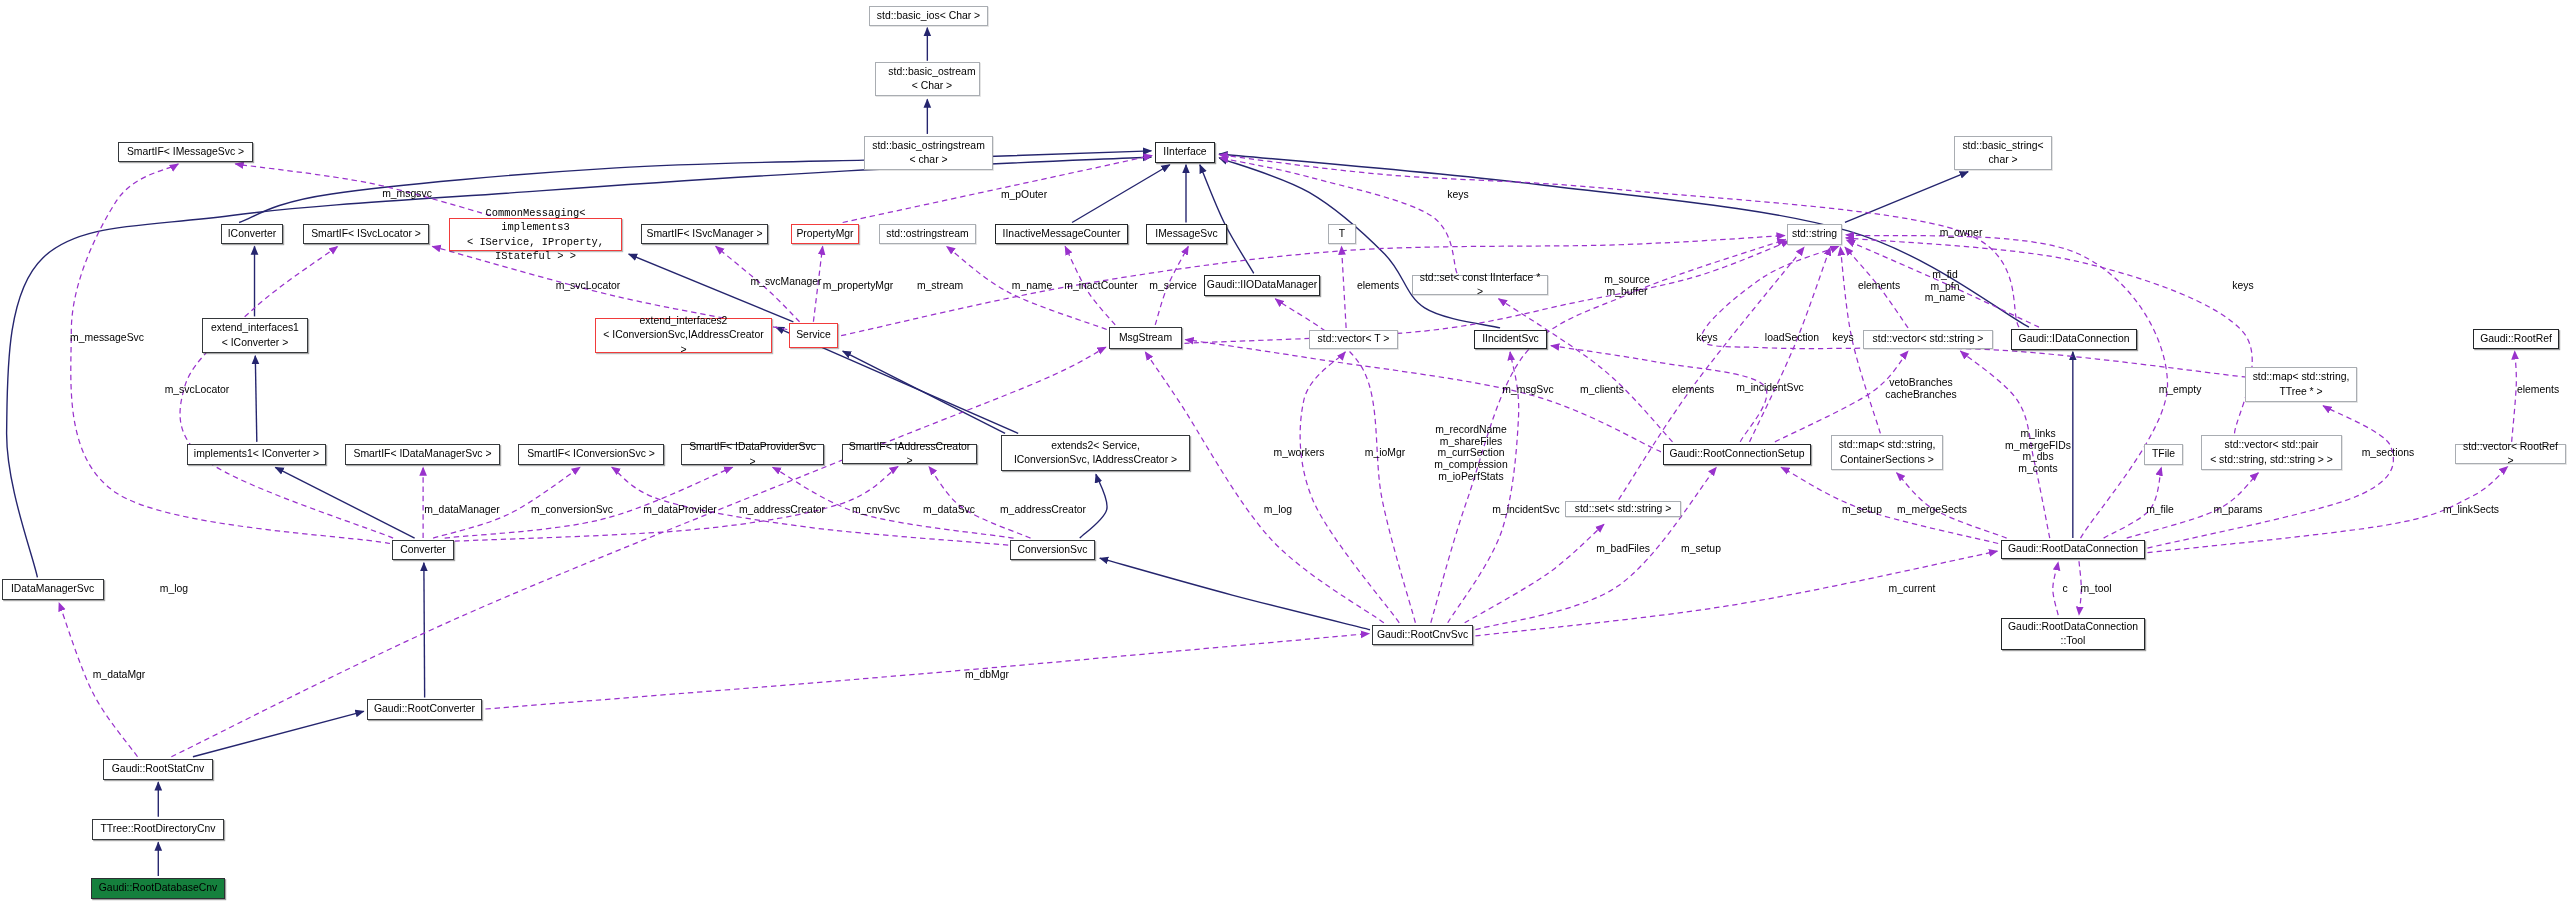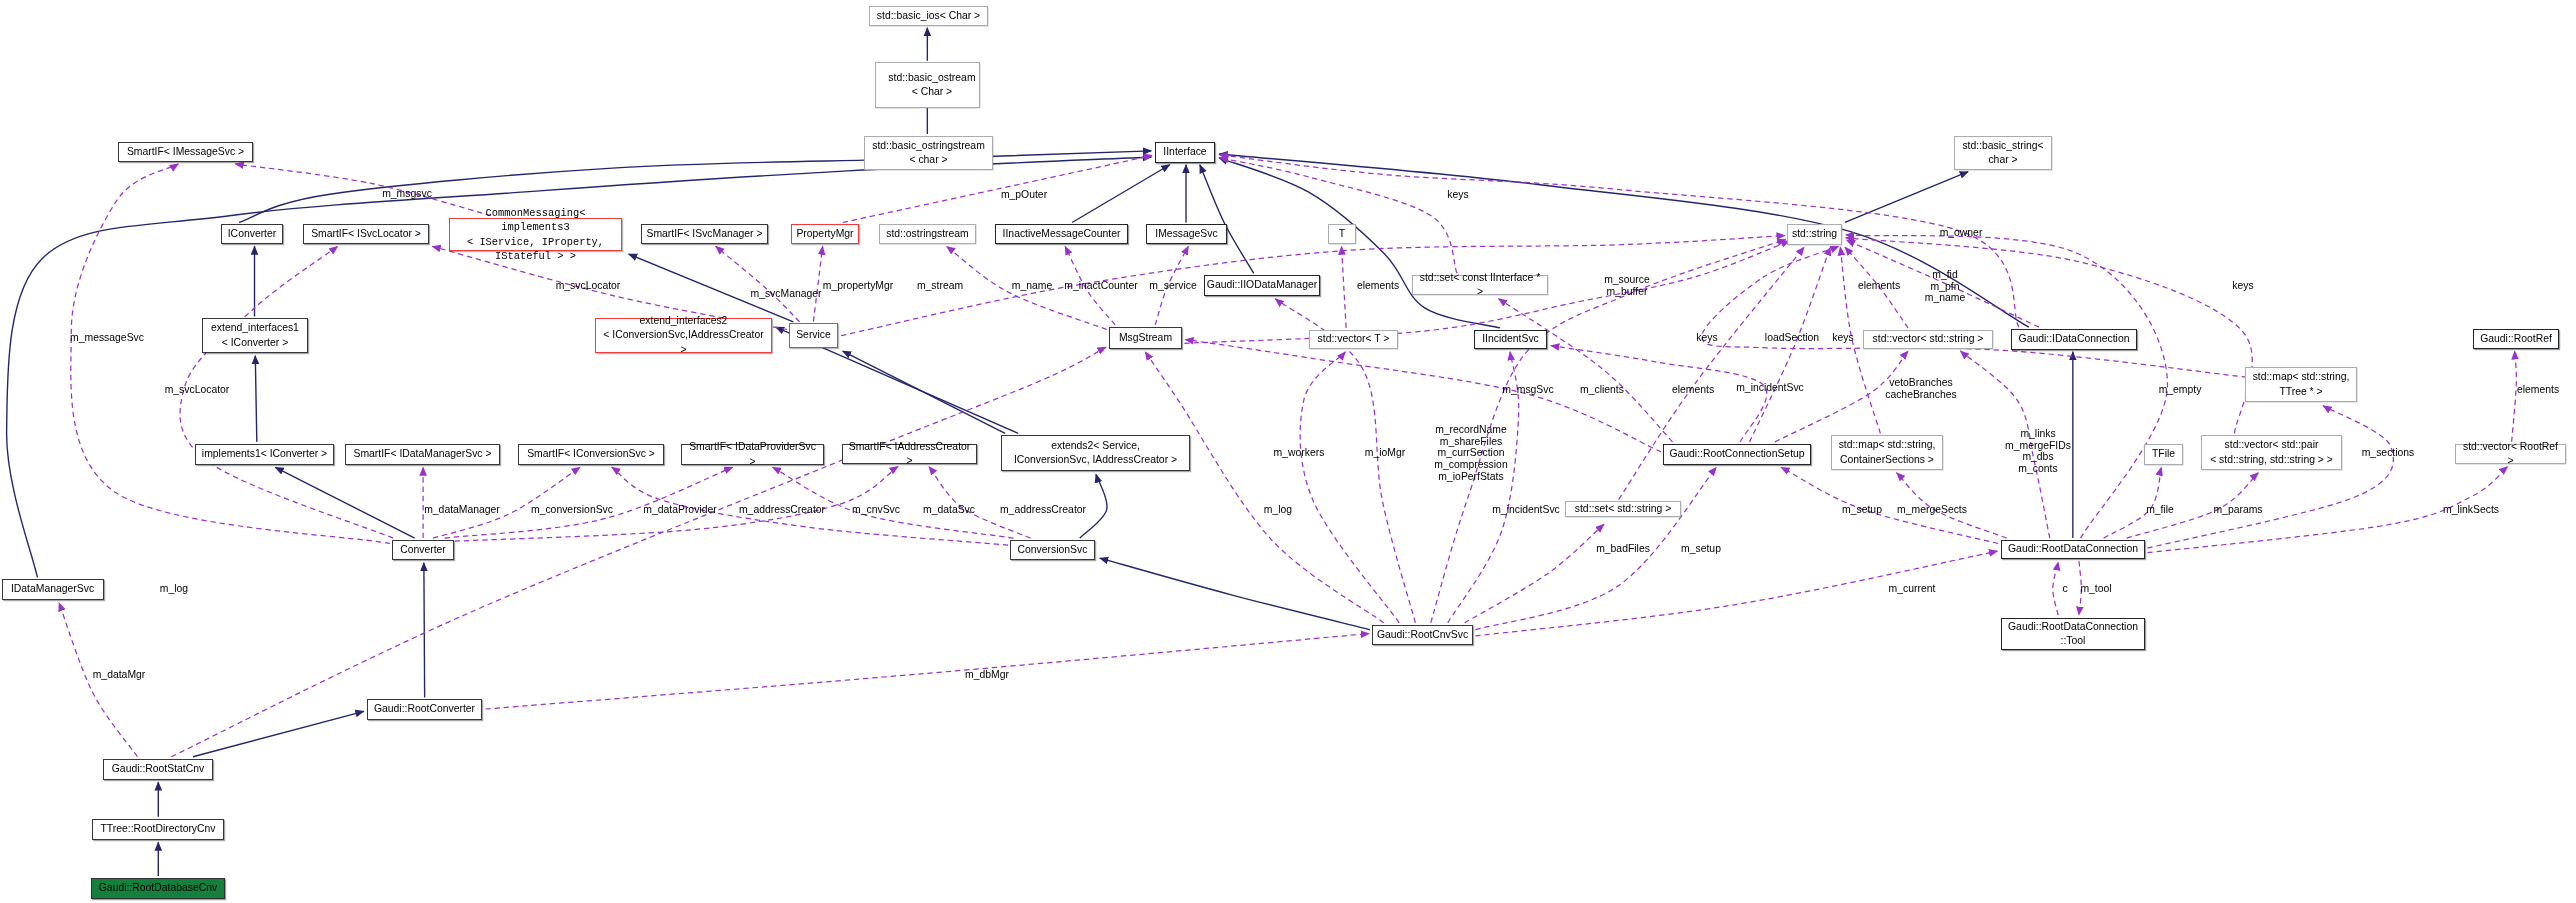--- a/index.html
+++ b/index.html
@@ -107,21 +107,21 @@
       <path d="M2702,699 C2720.8333333333335,665.8333333333334 2815.3333333333335,561.5 2815,500 C2814.6666666666665,438.5 2769.6666666666665,362.5 2700,330 C2630.3333333333335,297.5 2447.5,309.1666666666667 2397,305" fill="none" stroke="#9932cc" stroke-width="1.6" stroke-dasharray="7,5" marker-end="url(#arrow-dashed)"></path>
       <path d="M2732,699 C2742,692.8333333333334 2779.5,677.3333333333334 2792,662 C2804.5,646.6666666666666 2804.5,616.1666666666666 2807,607" fill="none" stroke="#9932cc" stroke-width="1.6" stroke-dasharray="7,5" marker-end="url(#arrow-dashed)"></path>
       <path d="M2762,699 C2781.6666666666665,692.8333333333334 2851.5,676.1666666666666 2880,662 C2908.5,647.8333333333334 2924.1666666666665,622 2933,614" fill="none" stroke="#9932cc" stroke-width="1.6" stroke-dasharray="7,5" marker-end="url(#arrow-dashed)"></path>
       <path d="M2789,712 C2834.1666666666665,700.8333333333334 3007.3333333333335,667 3060,645 C3112.6666666666665,623 3112.1666666666665,599.6666666666666 3105,580 C3097.8333333333335,560.3333333333334 3031.6666666666665,535.8333333333334 3017,527" fill="none" stroke="#9932cc" stroke-width="1.6" stroke-dasharray="7,5" marker-end="url(#arrow-dashed)"></path>
       <path d="M2789,718 C2840.8333333333335,712 3029.8333333333335,694.1666666666666 3100,682 C3170.1666666666665,669.8333333333334 3183.8333333333335,657.6666666666666 3210,645 C3236.1666666666665,632.3333333333334 3249.1666666666665,612.5 3257,606" fill="none" stroke="#9932cc" stroke-width="1.6" stroke-dasharray="7,5" marker-end="url(#arrow-dashed)"></path>
       <path d="M3262,574 C3263,561.6666666666666 3267.3333333333335,519.6666666666666 3268,500 C3268.6666666666665,480.3333333333333 3266.3333333333335,463.3333333333333 3266,456" fill="none" stroke="#9932cc" stroke-width="1.6" stroke-dasharray="7,5" marker-end="url(#arrow-dashed)"></path>
       <path d="M2700,729 C2700.5,735 2703,753.3333333333334 2703,765 C2703,776.6666666666666 2700.5,793.3333333333334 2700,799" fill="none" stroke="#9932cc" stroke-width="1.6" stroke-dasharray="7,5" marker-end="url(#arrow-dashed)"></path>
       <path d="M2673,799 C2671.8333333333335,793.3333333333334 2666,776.5 2666,765 C2666,753.5 2671.8333333333335,735.8333333333334 2673,730" fill="none" stroke="#9932cc" stroke-width="1.6" stroke-dasharray="7,5" marker-end="url(#arrow-dashed)"></path>
     </svg>
     <div class="node light" style="left: 869px; top: 6.2px; width: 119px; height: 20px;"><span>std::basic_ios&lt; Char &gt;</span></div>
-    <div class="node light" style="left: 875px; top: 62px; width: 105px; height: 46px; padding-left: 12px;"><span>std::basic_ostream
+    <div class="node light" style="left: 875px; top: 62px; width: 105px; height: 34px; padding-left: 12px;"><span>std::basic_ostream
 &lt; Char &gt;</span></div>
     <div class="node light" style="left: 864px; top: 136px; width: 129px; height: 34px;"><span>std::basic_ostringstream
 &lt; char &gt;</span></div>
     <div class="node emph" style="left: 1155px; top: 142px; width: 60px; height: 21px;"><span>IInterface</span></div>
     <div class="node light" style="left: 1954px; top: 136px; width: 98px; height: 34px;"><span>std::basic_string&lt;
 char &gt;</span></div>
     <div class="node dark" style="left: 118px; top: 142px; width: 135px; height: 20px;"><span>SmartIF&lt; IMessageSvc &gt;</span></div>
     <div class="node dark" style="left: 221px; top: 224px; width: 62px; height: 20px;"><span>IConverter</span></div>
     <div class="node dark" style="left: 303px; top: 224px; width: 126px; height: 20px;"><span>SmartIF&lt; ISvcLocator &gt;</span></div>
     <div class="node red" style="left: 449px; top: 218px; width: 173px; height: 33px; font-family: Liberation Mono, monospace;"><span>CommonMessaging&lt; implements3
@@ -141,21 +141,21 @@
 &lt; IConversionSvc,IAddressCreator &gt;</span></div>
     <div class="node red" style="left: 789px; top: 323px; width: 49px; height: 25px;"><span>Service</span></div>
     <div class="node dark" style="left: 1109px; top: 327px; width: 73px; height: 22px;"><span>MsgStream</span></div>
     <div class="node light" style="left: 1309px; top: 330px; width: 89px; height: 19px;"><span>std::vector&lt; T &gt;</span></div>
     <div class="node emph" style="left: 1474px; top: 330px; width: 73px; height: 19px;"><span>IIncidentSvc</span></div>
     <div class="node light" style="left: 1863px; top: 330px; width: 130px; height: 19px;"><span>std::vector&lt; std::string &gt;</span></div>
     <div class="node emph" style="left: 2011px; top: 329px; width: 126px; height: 21px;"><span>Gaudi::IDataConnection</span></div>
     <div class="node emph" style="left: 2473px; top: 329px; width: 86px; height: 20px;"><span>Gaudi::RootRef</span></div>
     <div class="node light" style="left: 2245px; top: 367px; width: 112px; height: 35px;"><span>std::map&lt; std::string,
 TTree * &gt;</span></div>
-    <div class="node dark" style="left: 195px; top: 444px; width: 139px; height: 21px; text-align: right;"><span>implements1&lt; IConverter &gt;</span></div>
+    <div class="node dark" style="left: 187px; top: 444px; width: 139px; height: 21px; text-align: right;"><span>implements1&lt; IConverter &gt;</span></div>
     <div class="node dark" style="left: 345px; top: 444px; width: 155px; height: 21px;"><span>SmartIF&lt; IDataManagerSvc &gt;</span></div>
     <div class="node dark" style="left: 518px; top: 444px; width: 146px; height: 21px;"><span>SmartIF&lt; IConversionSvc &gt;</span></div>
     <div class="node dark" style="left: 681px; top: 444px; width: 143px; height: 21px;"><span>SmartIF&lt; IDataProviderSvc &gt;</span></div>
     <div class="node dark" style="left: 842px; top: 444px; width: 135px; height: 20px;"><span>SmartIF&lt; IAddressCreator &gt;</span></div>
     <div class="node dark" style="left: 1001px; top: 435px; width: 189px; height: 36px;"><span>extends2&lt; Service,
 IConversionSvc, IAddressCreator &gt;</span></div>
     <div class="node emph" style="left: 1663px; top: 444px; width: 148px; height: 21px;"><span>Gaudi::RootConnectionSetup</span></div>
     <div class="node light" style="left: 1831px; top: 435px; width: 112px; height: 35px;"><span>std::map&lt; std::string,
 ContainerSections &gt;</span></div>
     <div class="node light" style="left: 2144px; top: 444px; width: 39px; height: 21px;"><span>TFile</span></div>
@@ -171,21 +171,21 @@
     <div class="node emph" style="left: 2001px; top: 618px; width: 144px; height: 32px;"><span>Gaudi::RootDataConnection
 ::Tool</span></div>
     <div class="node dark" style="left: 367px; top: 699px; width: 115px; height: 21px;"><span>Gaudi::RootConverter</span></div>
     <div class="node dark" style="left: 103px; top: 759px; width: 110px; height: 21px;"><span>Gaudi::RootStatCnv</span></div>
     <div class="node dark" style="left: 92px; top: 819px; width: 132px; height: 21px;"><span>TTree::RootDirectoryCnv</span></div>
     <div class="node main" style="left: 91px; top: 878px; width: 134px; height: 21px;"><span>Gaudi::RootDatabaseCnv</span></div>
     <div class="edge-label" style="left: 407px; top: 188px;">m_msgsvc</div>
     <div class="edge-label" style="left: 107px; top: 332px;">m_messageSvc</div>
     <div class="edge-label" style="left: 197px; top: 384px;">m_svcLocator</div>
     <div class="edge-label" style="left: 588px; top: 280px;">m_svcLocator</div>
-    <div class="edge-label" style="left: 786px; top: 288px;">m_svcManager</div>
+    <div class="edge-label" style="left: 786px; top: 276px;">m_svcManager</div>
     <div class="edge-label" style="left: 858px; top: 280px;">m_propertyMgr</div>
     <div class="edge-label" style="left: 1024px; top: 189px;">m_pOuter</div>
     <div class="edge-label" style="left: 940px; top: 280px;">m_stream</div>
     <div class="edge-label" style="left: 1032px; top: 280px;">m_name</div>
     <div class="edge-label" style="left: 1101px; top: 280px;">m_inactCounter</div>
     <div class="edge-label" style="left: 1173px; top: 280px;">m_service</div>
     <div class="edge-label" style="left: 1627px; top: 274px;">m_source
 m_buffer</div>
     <div class="edge-label" style="left: 1378px; top: 280px;">elements</div>
     <div class="edge-label" style="left: 1458px; top: 189px;">keys</div>

